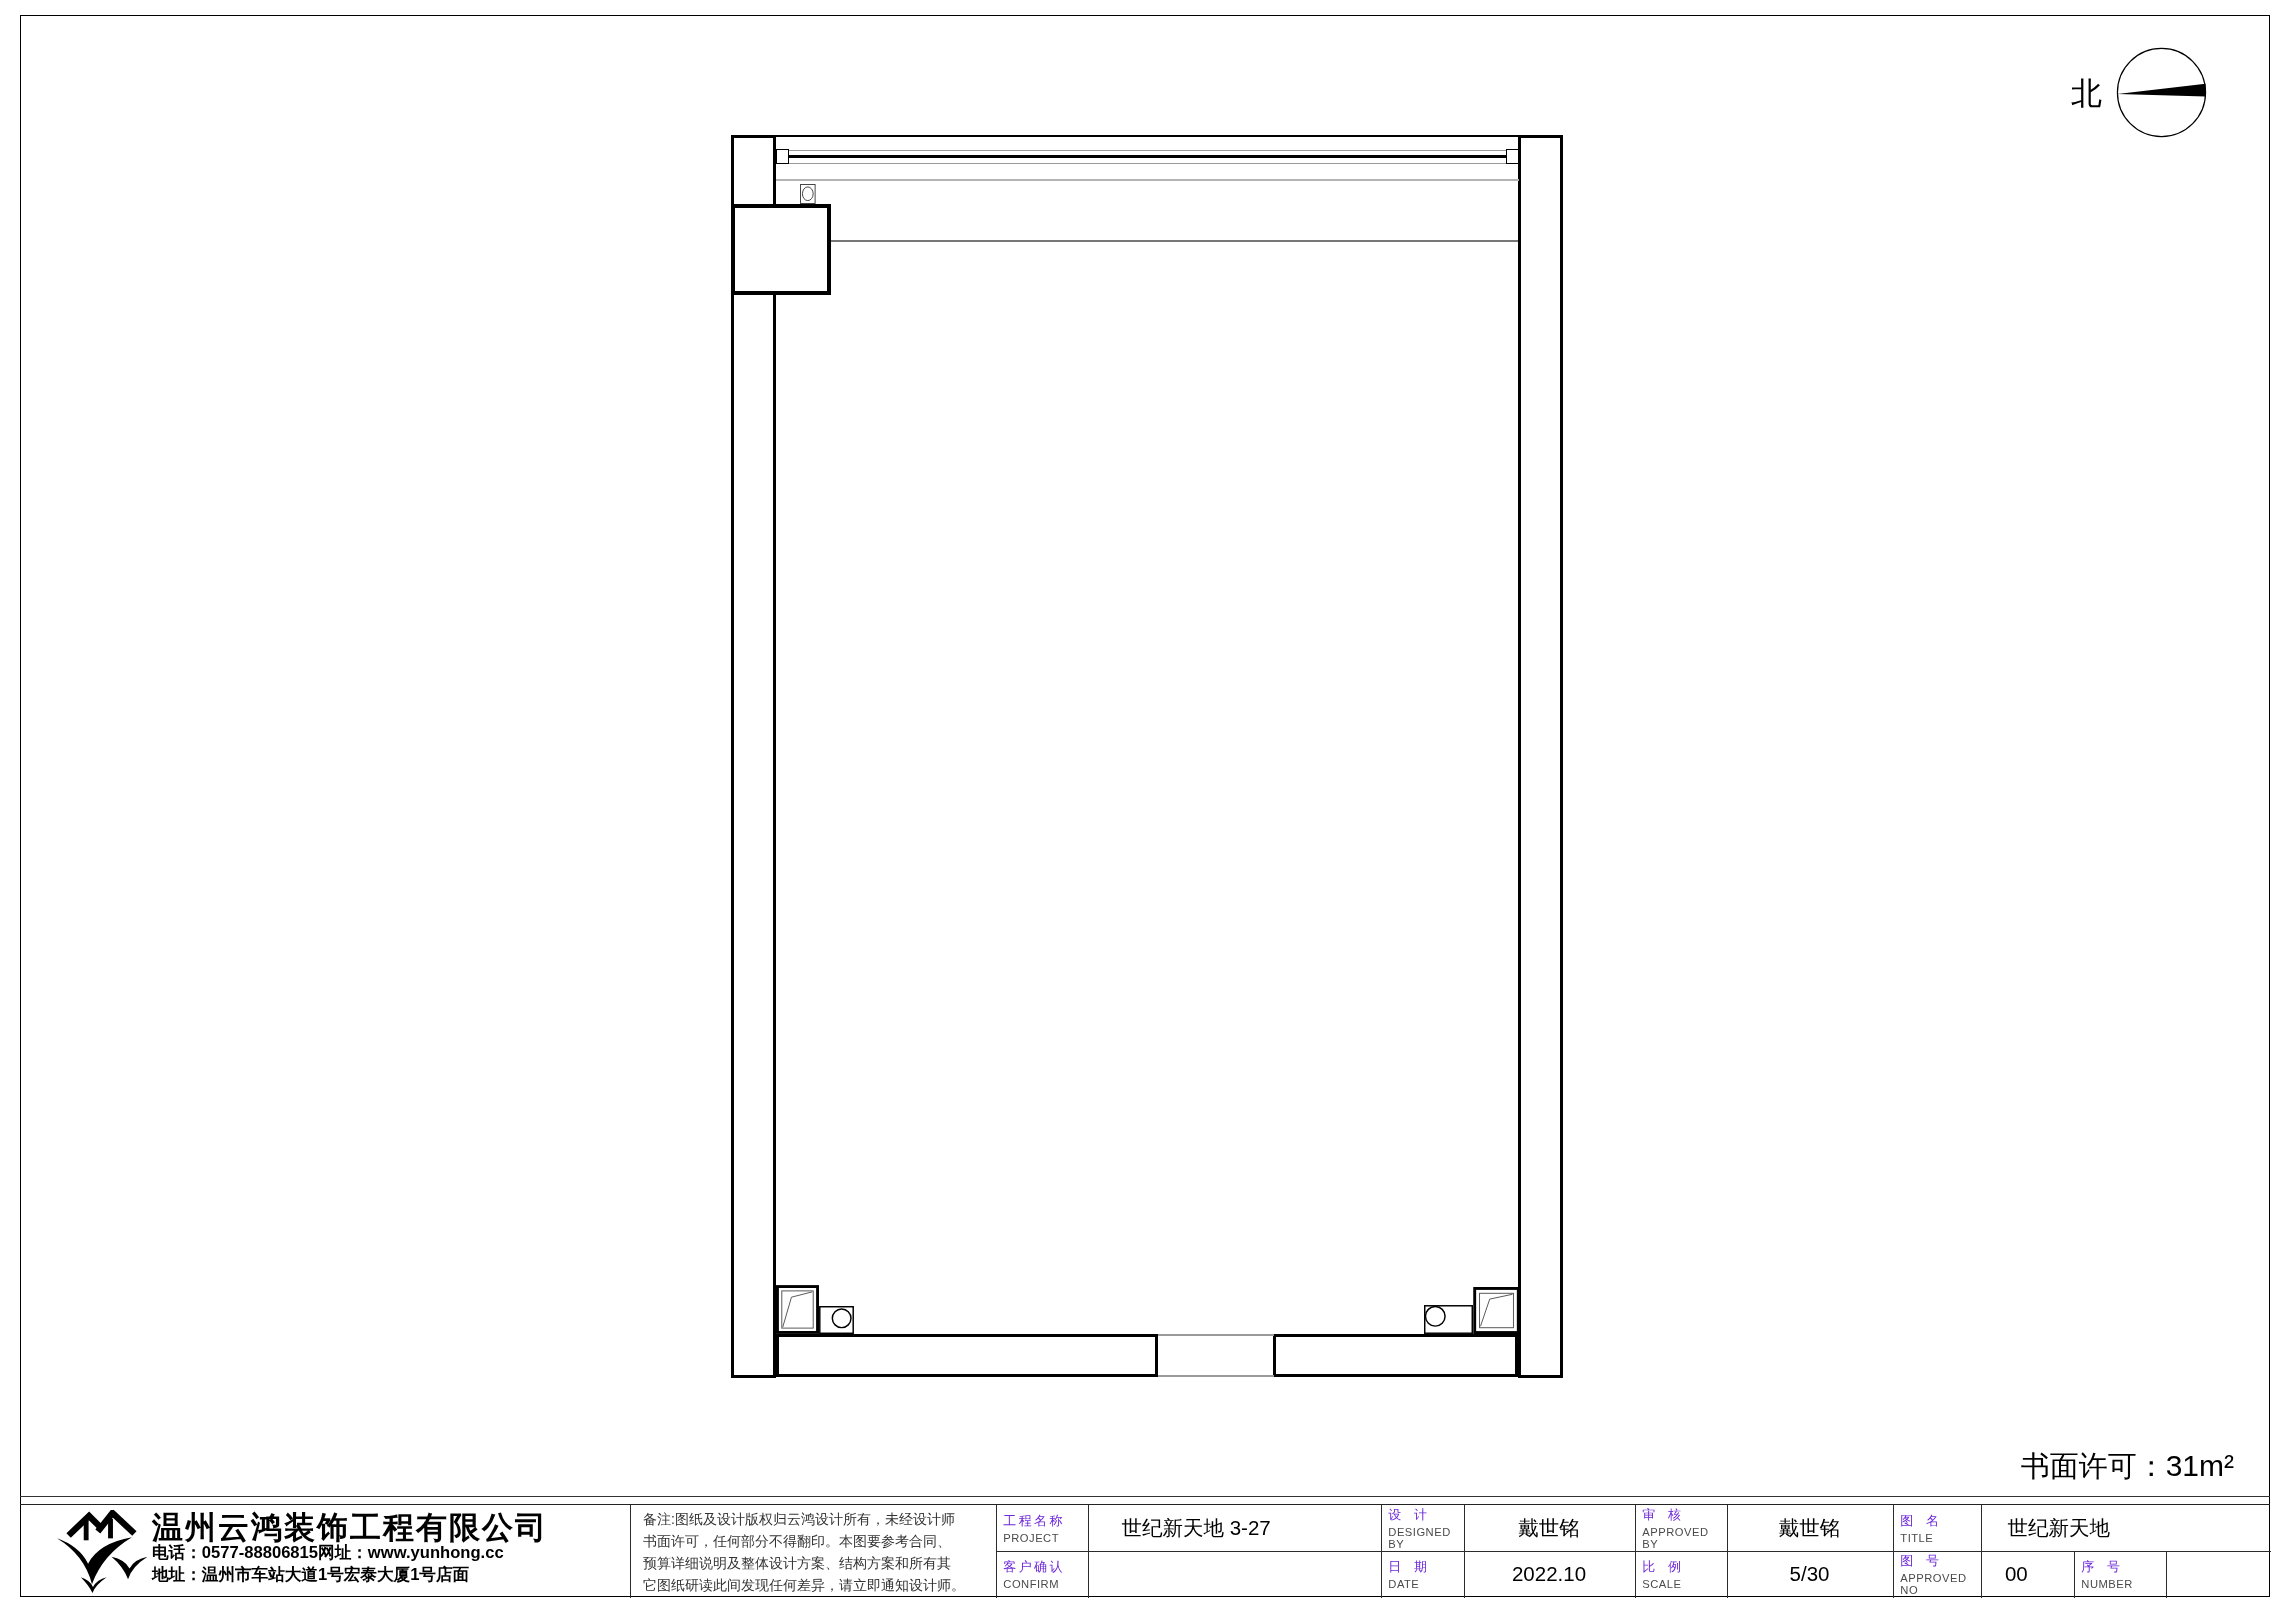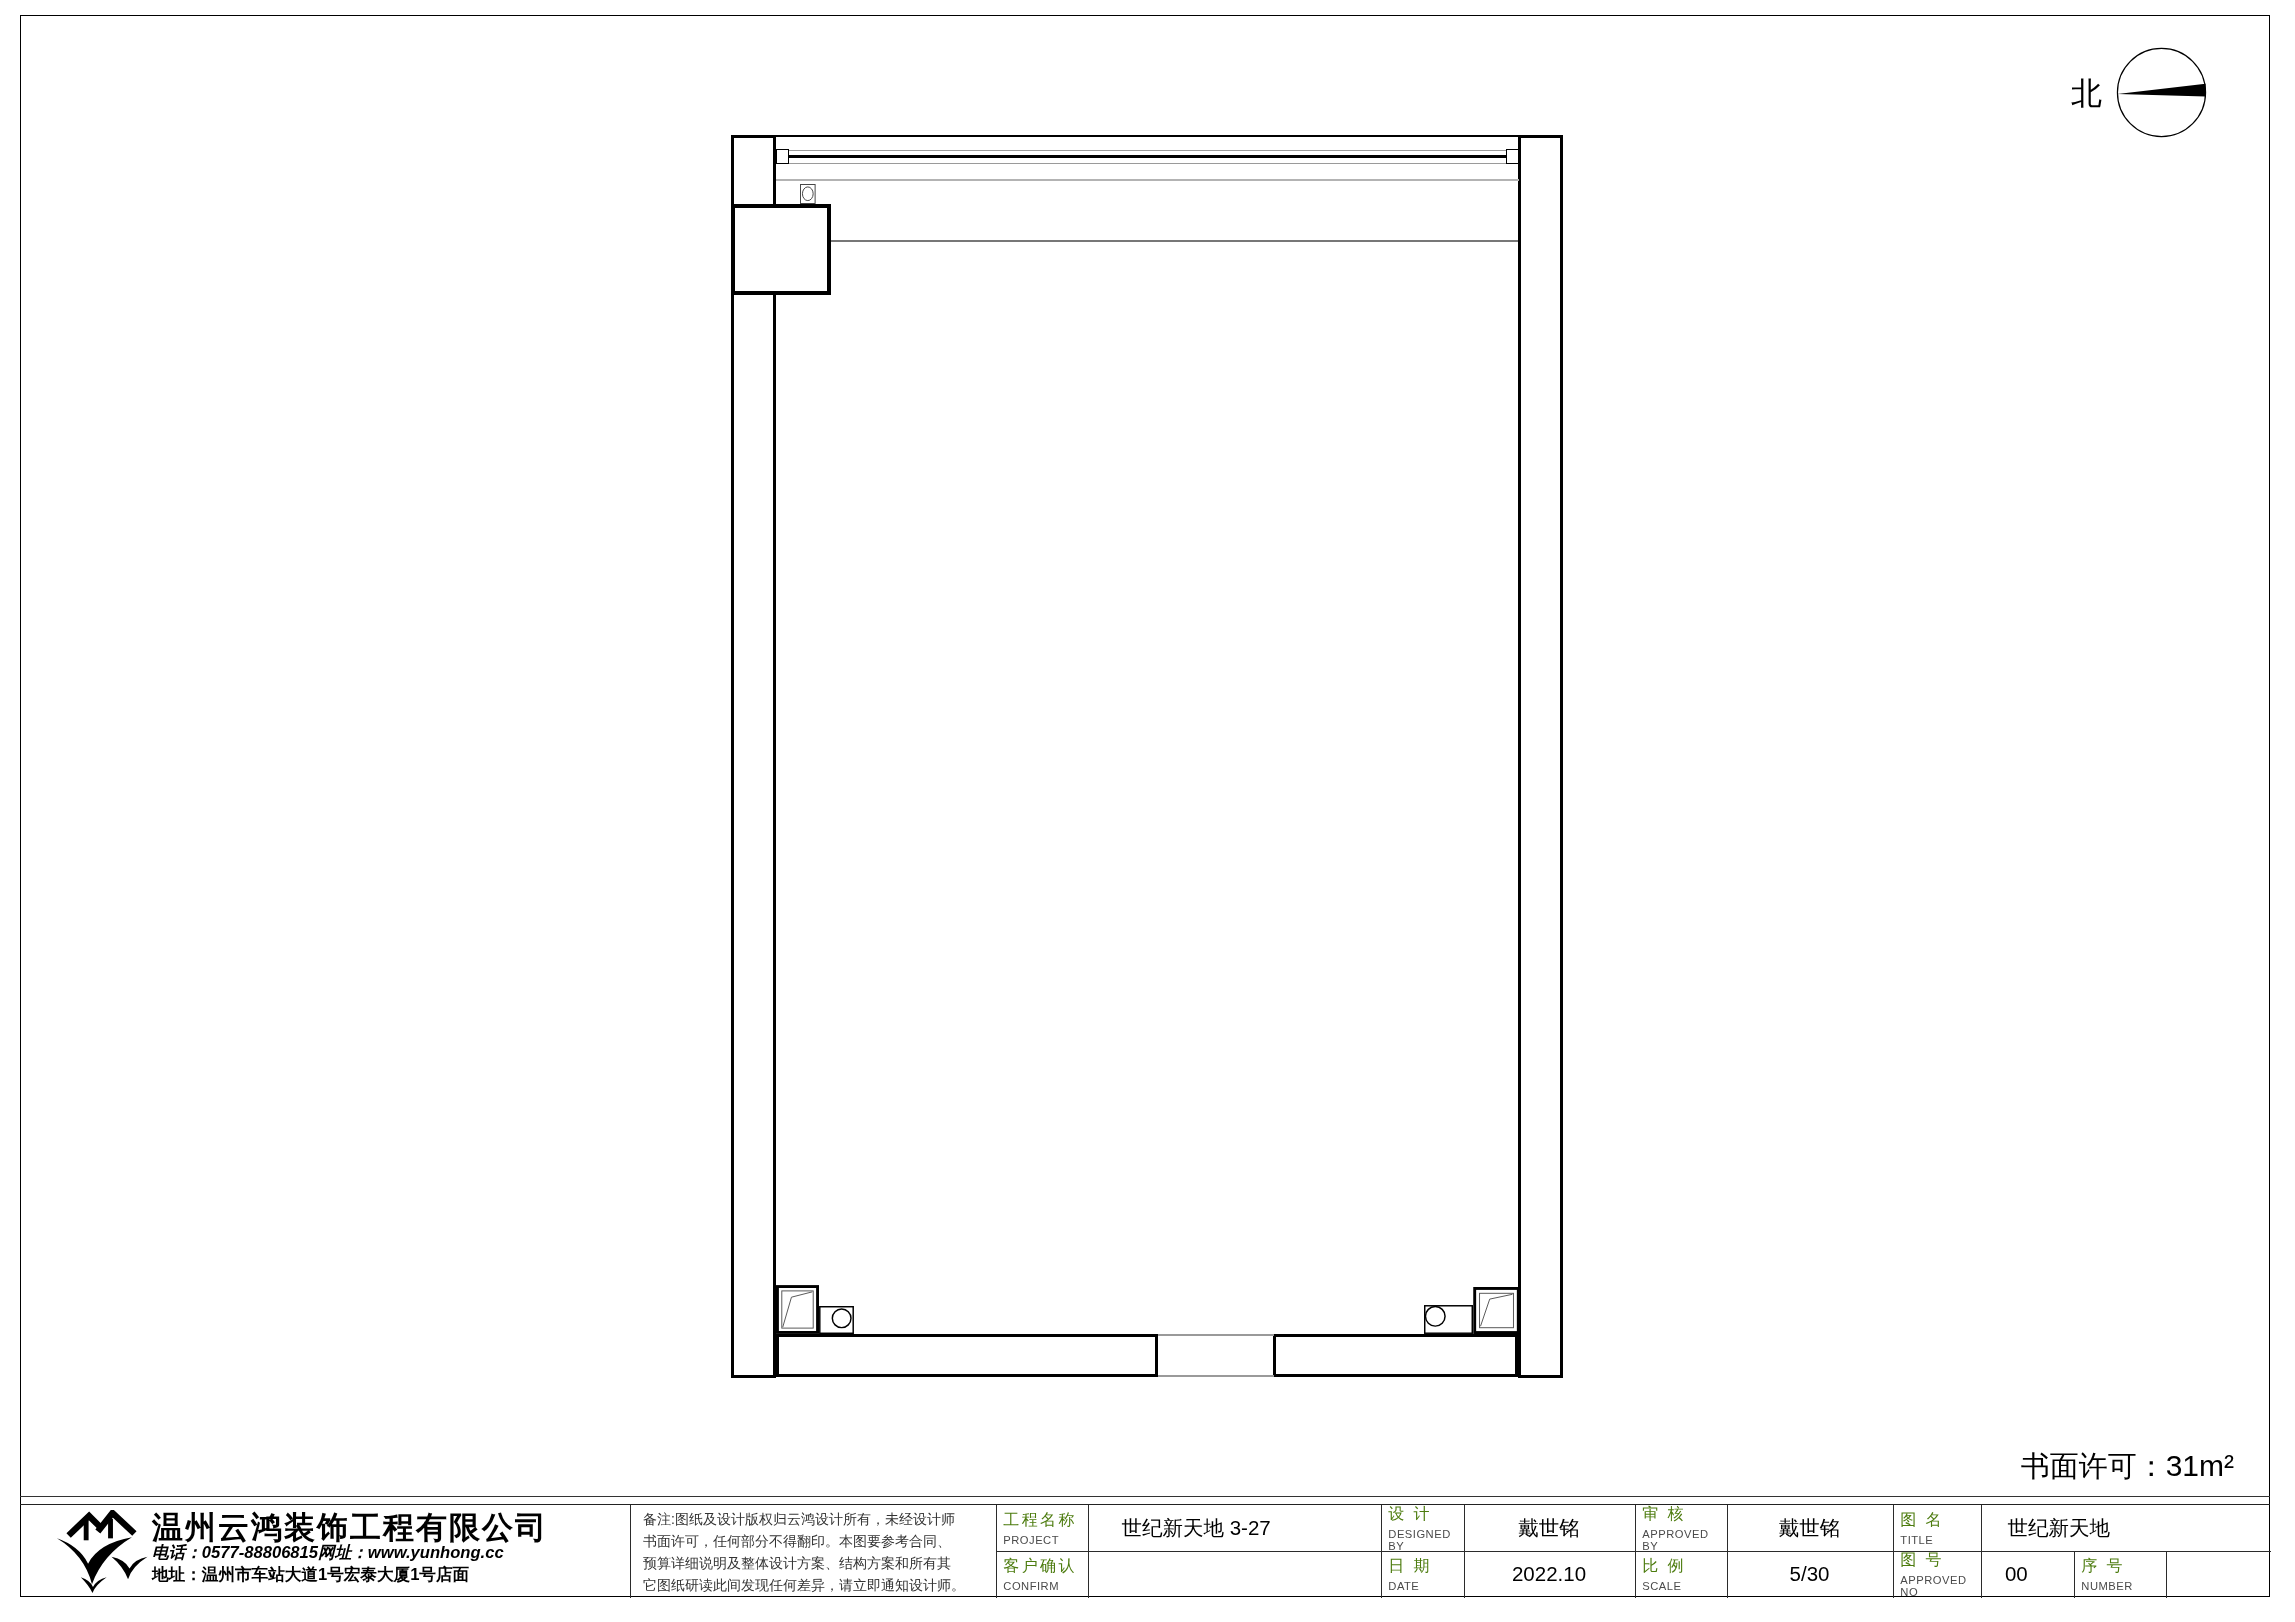--- a/index.html
+++ b/index.html
@@ -13,21 +13,21 @@
   .wall{position:absolute;background:#fff;border:3.9px solid #000;box-sizing:border-box;}
   .box{position:absolute;background:#fff;border:4.9px solid #000;box-sizing:border-box;}
   .wframe{position:absolute;background:#fff;border:1.5px solid #000;box-sizing:border-box;}
   .fix{position:absolute;}
   
   #titleblock{position:absolute;left:19.5px;top:1504px;width:2250px;height:93px;border-top:1px solid #222;box-sizing:border-box;}
   .tbv{position:absolute;top:0;width:1px;height:93px;background:#2b2b2b;}
   .tbv2{position:absolute;top:46px;width:1px;height:47px;background:#2b2b2b;}
   .tbh{position:absolute;left:976px;top:46px;width:1275px;height:1px;background:#2b2b2b;}
   .lbl{position:absolute;height:46px;display:flex;flex-direction:column;justify-content:center;gap:2.4px;padding-left:7.8px;box-sizing:border-box;}
-  .lbl .cn{font-size:16px;color:#4d7c0f;letter-spacing:2.4px;}
+  .lbl .cn{font-size:13px;color:#6d28d9;letter-spacing:2.4px;font-family:Liberation Mono, monospace;}
   .lbl .en{font-size:11.2px;color:#4a4a4a;letter-spacing:0.5px;}
   .val{position:absolute;height:46px;display:flex;align-items:center;font-size:20.5px;color:#000;box-sizing:border-box;}
   .val.center{justify-content:center;}
   .company-name{position:absolute;left:152px;top:1507px;font-size:31px;font-weight:700;color:#000;letter-spacing:2px;}
   .company-line{position:absolute;left:152px;font-size:16.6px;font-weight:700;color:#000;}
   .notes{position:absolute;left:643px;top:1508px;width:337px;font-size:14px;line-height:22px;color:#333;}
   .area{position:absolute;left:1893px;top:1447px;width:341px;text-align:right;font-size:29px;color:#000;}
   .north-char{position:absolute;left:2071px;top:73px;font-size:31px;color:#000;}
 </style>
 </head>
@@ -161,21 +161,21 @@
   <svg style="position:absolute;left:54px;top:1510px;" width="95" height="83" viewBox="0 0 195 170">
     <path d="M30 52 L72 12 L98 38" fill="none" stroke="#000" stroke-width="13"></path>
     <path d="M90 44 L120 6 L165 48" fill="none" stroke="#000" stroke-width="13"></path>
     <path d="M66 22 L66 62" stroke="#000" stroke-width="10"></path>
     <path d="M116 18 L116 58" stroke="#000" stroke-width="10"></path>
     <path d="M6 58 Q52 74 70 110 Q92 68 160 56 Q100 92 78 152 Q62 92 6 58 Z" fill="#000"></path>
     <path d="M118 96 Q146 102 155 120 Q165 101 192 96 Q160 116 152 142 Q142 116 118 96 Z" fill="#000"></path>
     <path d="M55 138 Q74 144 80 158 Q88 143 108 138 Q85 154 79 170 Q71 154 55 138 Z" fill="#000"></path>
   </svg>
   <div class="company-name">温州云鸿装饰工程有限公司</div>
-  <div class="company-line" style="top:1542px;font-style:italic;">电话：0577-88806815网址：www.yunhong.cc</div>
+  <div class="company-line" style="top:1542px;">电话：0577-88806815网址：www.yunhong.cc</div>
   <div class="company-line" style="top:1564px;">地址：温州市车站大道1号宏泰大厦1号店面</div>
 
   <div class="notes">
     <div>备注:图纸及设计版权归云鸿设计所有，未经设计师</div>
     <div>书面许可，任何部分不得翻印。本图要参考合同、</div>
     <div>预算详细说明及整体设计方案、结构方案和所有其</div>
     <div>它图纸研读此间发现任何差异，请立即通知设计师。</div>
   </div>
 
 </div>

